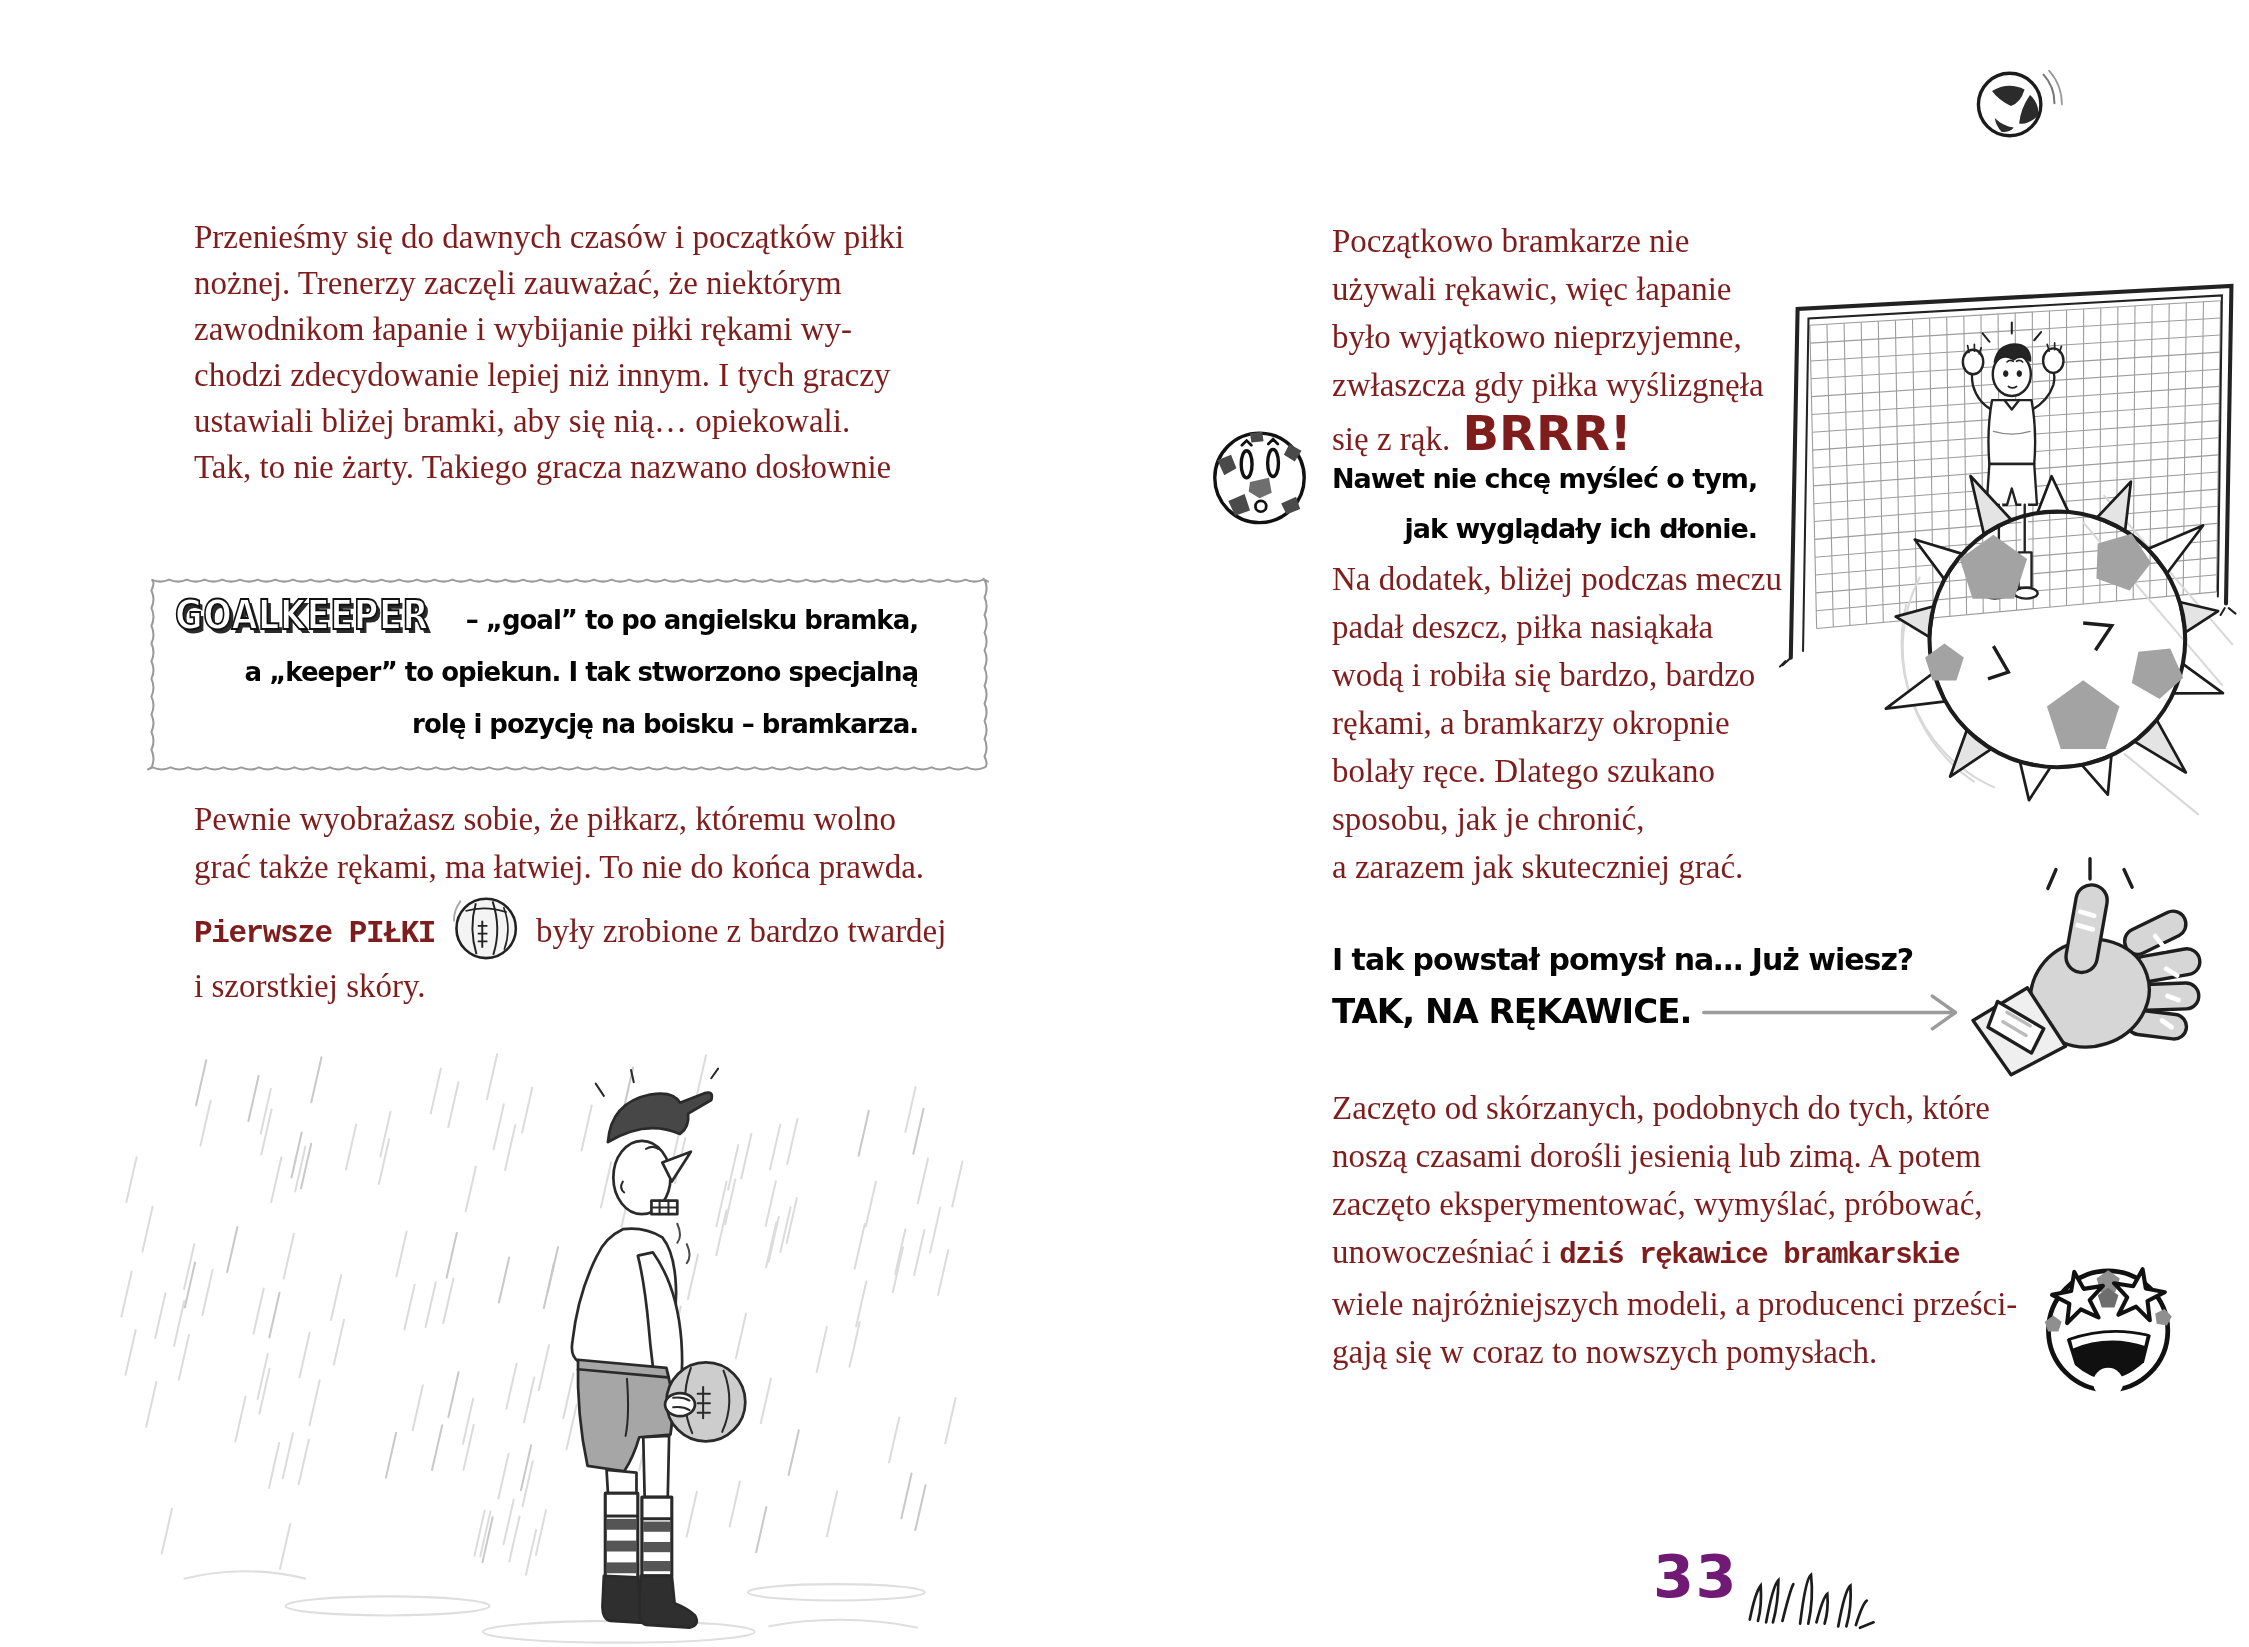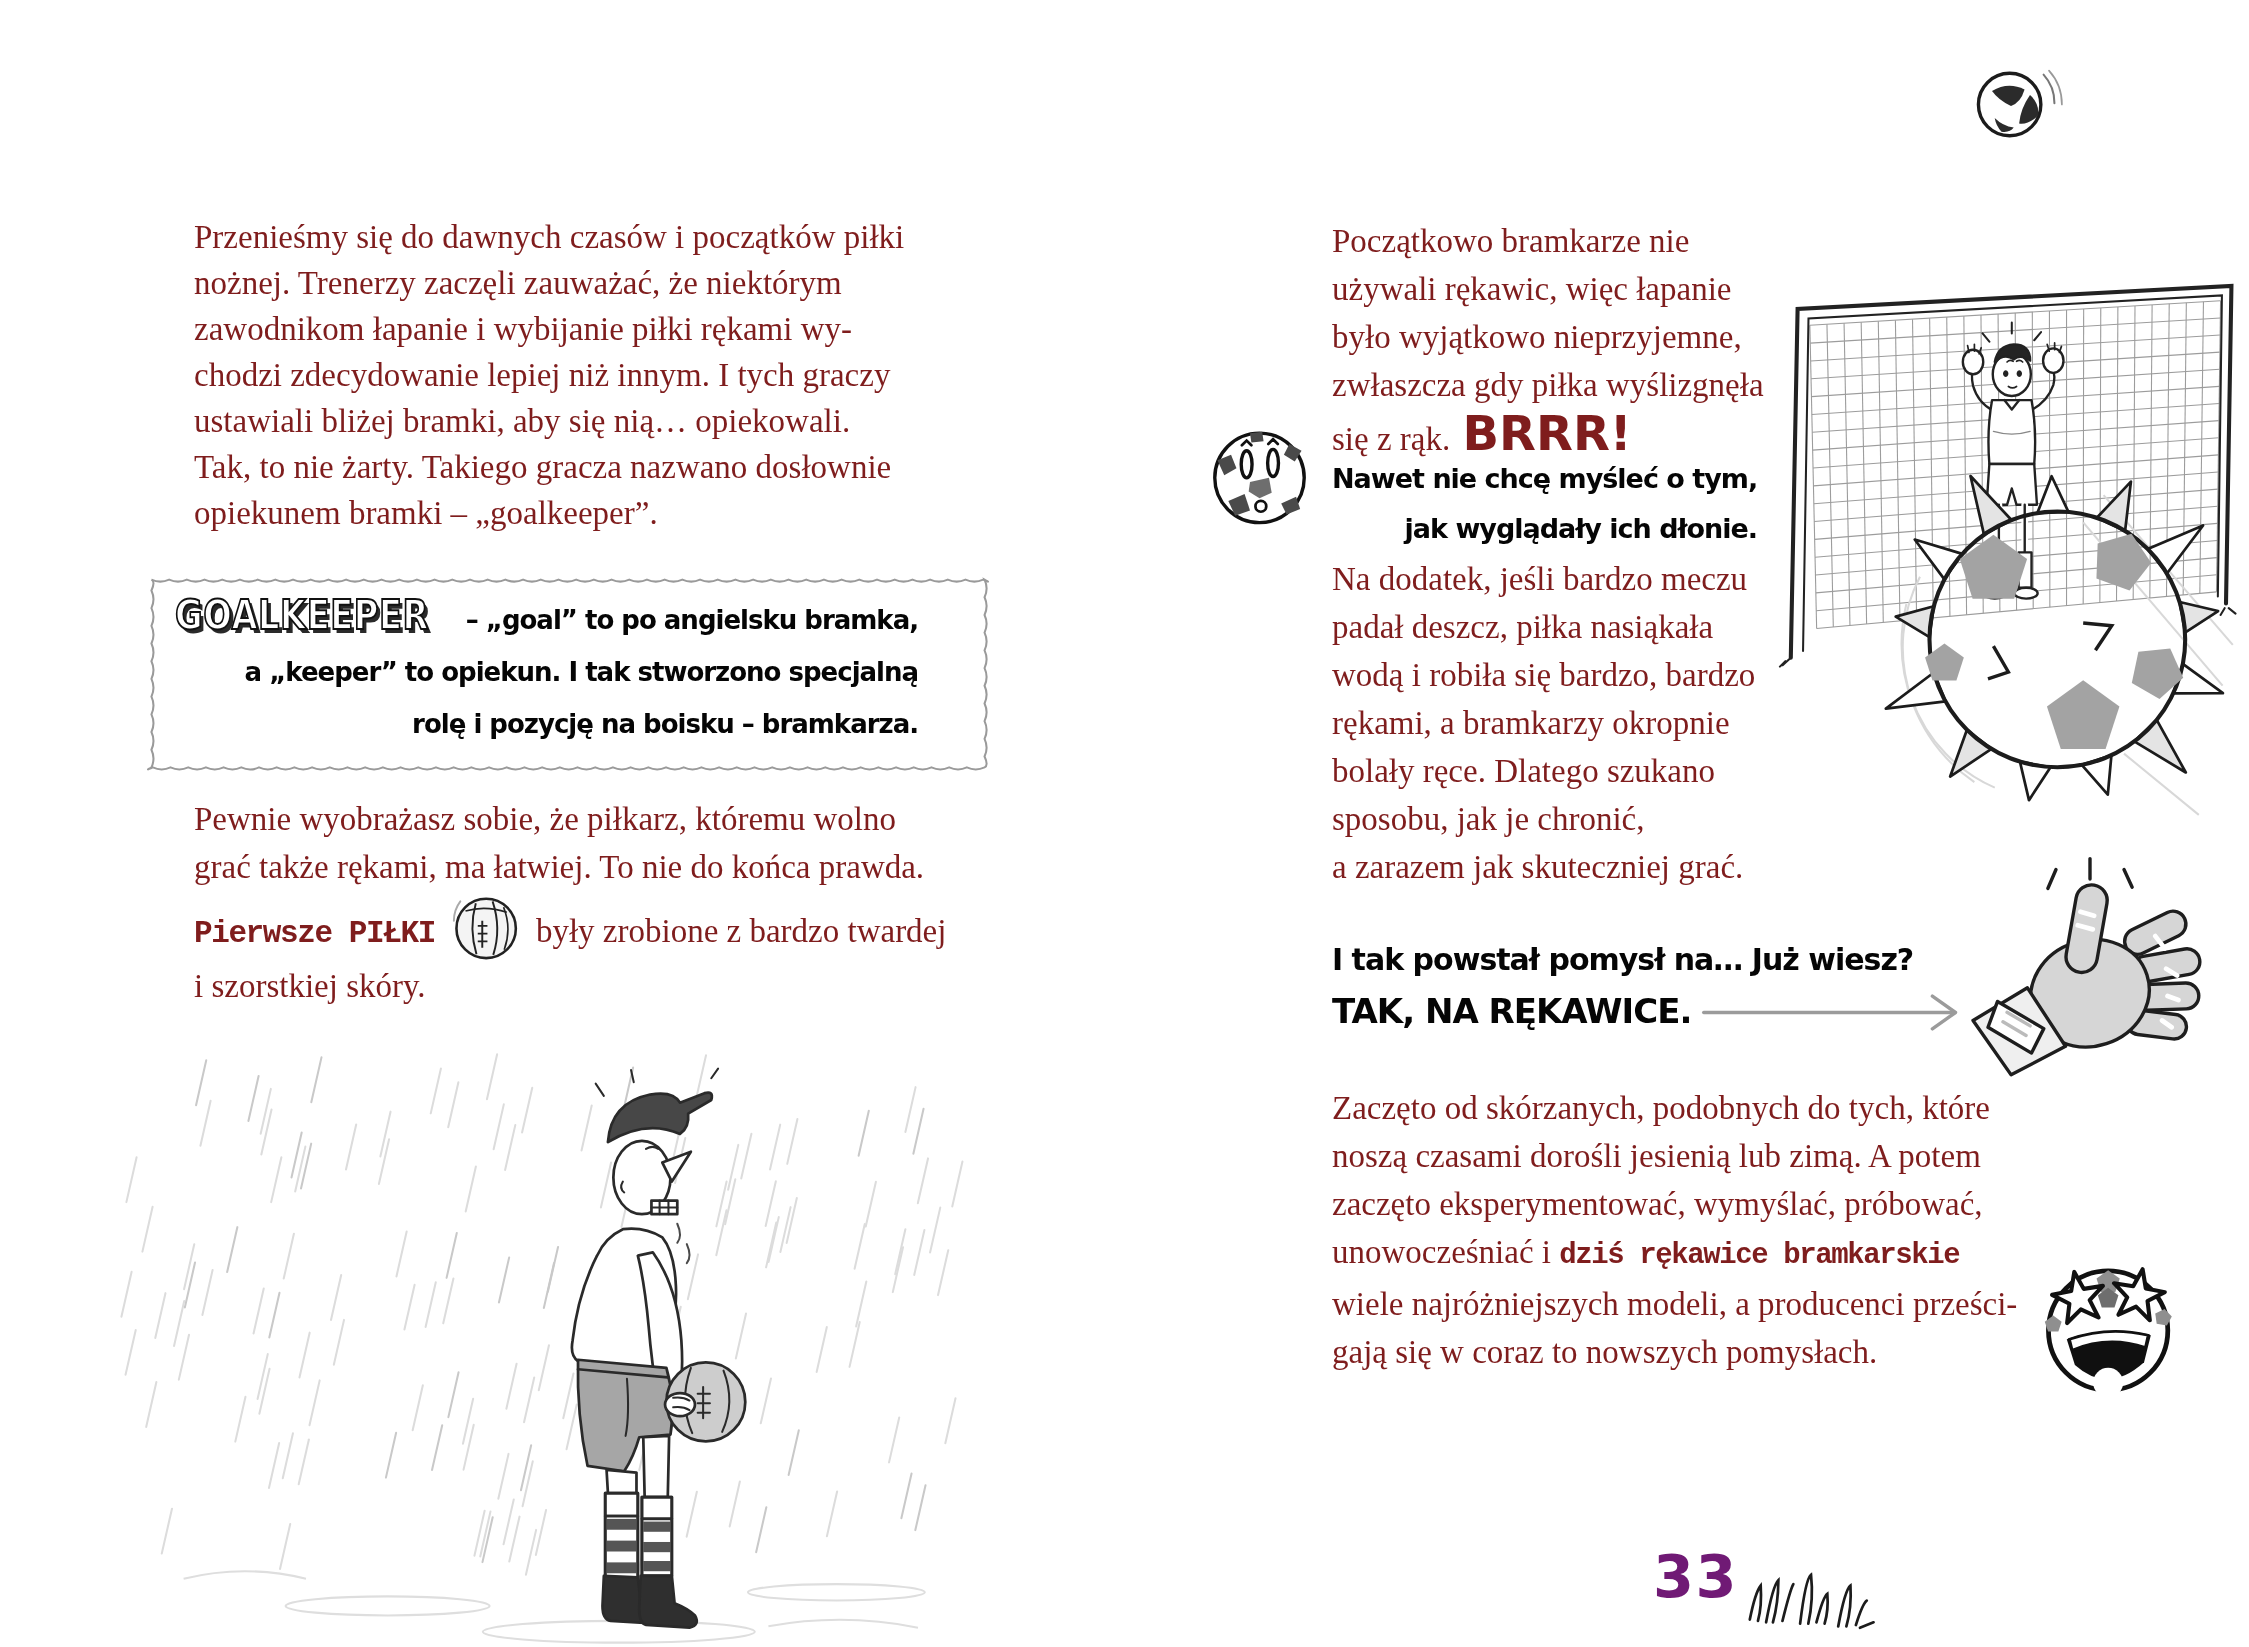--- a/index.html
+++ b/index.html
@@ -220,21 +220,20 @@
   </g>
 </svg>
 
 <div class="abs serif" style="left:194px;top:214px">
   <div>Przenieśmy się do dawnych czasów i początków piłki</div>
   <div>nożnej. Trenerzy zaczęli zauważać, że niektórym</div>
   <div>zawodnikom łapanie i wybijanie piłki rękami wy-</div>
   <div>chodzi zdecydowanie lepiej niż innym. I tych graczy</div>
   <div>ustawiali bliżej bramki, aby się nią… opiekowali.</div>
   <div>Tak, to nie żarty. Takiego gracza nazwano dosłownie</div>
-  <div>opiekunem bramki – „goalkeeper”.</div>
 </div>
 
 <div class="abs" style="left:146px;top:574px;width:844px;height:199px">
   <svg class="abs" style="left:0;top:0" width="844" height="199" viewBox="0 0 1240 292" id="wavy-svg">
       <path d="M8,8 Q21,14 34,8 Q47,14 60,8 Q73,14 86,8 Q99,14 112,8 Q125,14 138,8 Q151,14 164,8 Q177,14 190,8 Q203,14 216,8 Q229,14 242,8 Q255,14 268,8 Q281,14 294,8 Q307,14 320,8 Q333,14 346,8 Q359,14 372,8 Q385,14 398,8 Q411,14 424,8 Q437,14 450,8 Q463,14 476,8 Q489,14 502,8 Q515,14 528,8 Q541,14 554,8 Q567,14 580,8 Q593,14 606,8 Q619,14 632,8 Q645,14 658,8 Q671,14 684,8 Q697,14 710,8 Q723,14 736,8 Q749,14 762,8 Q775,14 788,8 Q801,14 814,8 Q827,14 840,8 Q853,14 866,8 Q879,14 892,8 Q905,14 918,8 Q931,14 944,8 Q957,14 970,8 Q983,14 996,8 Q1009,14 1022,8 Q1035,14 1048,8 Q1061,14 1074,8 Q1087,14 1100,8 Q1113,14 1126,8 Q1139,14 1152,8 Q1165,14 1178,8 Q1191,14 1204,8 Q1217,14 1230,8 Q1243,14 1232,8 Q1238,21 1232,34 Q1238,47 1232,60 Q1238,73 1232,86 Q1238,99 1232,112 Q1238,125 1232,138 Q1238,151 1232,164 Q1238,177 1232,190 Q1238,203 1232,216 Q1238,229 1232,242 Q1238,255 1232,268 Q1238,281 1232,284 Q1219,290 1206,284 Q1193,290 1180,284 Q1167,290 1154,284 Q1141,290 1128,284 Q1115,290 1102,284 Q1089,290 1076,284 Q1063,290 1050,284 Q1037,290 1024,284 Q1011,290 998,284 Q985,290 972,284 Q959,290 946,284 Q933,290 920,284 Q907,290 894,284 Q881,290 868,284 Q855,290 842,284 Q829,290 816,284 Q803,290 790,284 Q777,290 764,284 Q751,290 738,284 Q725,290 712,284 Q699,290 686,284 Q673,290 660,284 Q647,290 634,284 Q621,290 608,284 Q595,290 582,284 Q569,290 556,284 Q543,290 530,284 Q517,290 504,284 Q491,290 478,284 Q465,290 452,284 Q439,290 426,284 Q413,290 400,284 Q387,290 374,284 Q361,290 348,284 Q335,290 322,284 Q309,290 296,284 Q283,290 270,284 Q257,290 244,284 Q231,290 218,284 Q205,290 192,284 Q179,290 166,284 Q153,290 140,284 Q127,290 114,284 Q101,290 88,284 Q75,290 62,284 Q49,290 36,284 Q23,290 10,284 Q-3,290 8,284 Q14,271 8,258 Q14,245 8,232 Q14,219 8,206 Q14,193 8,180 Q14,167 8,154 Q14,141 8,128 Q14,115 8,102 Q14,89 8,76 Q14,63 8,50 Q14,37 8,24 Q14,11 8,8 Z" fill="none" stroke="#9a9a9a" stroke-width="3"></path>
     </svg>
   <div class="abs hand" style="left:29px;top:15px;font-size:26px;line-height:52px">
     <div>
       <span class="boxtitle">GOALKEEPER</span>
       <span>– „goal” to po angielsku bramka,</span>
@@ -417,21 +416,21 @@
     <span>się z rąk.</span><span class="shout">BRRR!</span>
   </div>
 </div>
 
 <div class="abs hand" style="left:1332px;top:454px;font-size:27px;line-height:50px">
   <div>Nawet nie chcę myśleć o tym,</div>
   <div>jak wyglądały ich dłonie.</div>
 </div>
 
 <div class="abs serif rp2" style="left:1332px;top:555px">
-  <div>Na dodatek, jeśli bardzo meczu</div>
+  <div>Na dodatek, bliżej podczas meczu</div>
   <div>padał deszcz, piłka nasiąkała</div>
   <div>wodą i robiła się bardzo, bardzo</div>
   <div>rękami, a bramkarzy okropnie</div>
   <div>bolały ręce. Dlatego szukano</div>
   <div>sposobu, jak je chronić,</div>
   <div>a zarazem jak skuteczniej grać.</div>
 </div>
 
 <div class="abs hand" style="left:1332px;top:942px;font-size:30px">I tak powstał pomysł na… Już wiesz?</div>
 <div class="abs hand" style="left:1332px;top:991px;font-size:34px">TAK, NA RĘKAWICE.</div>

